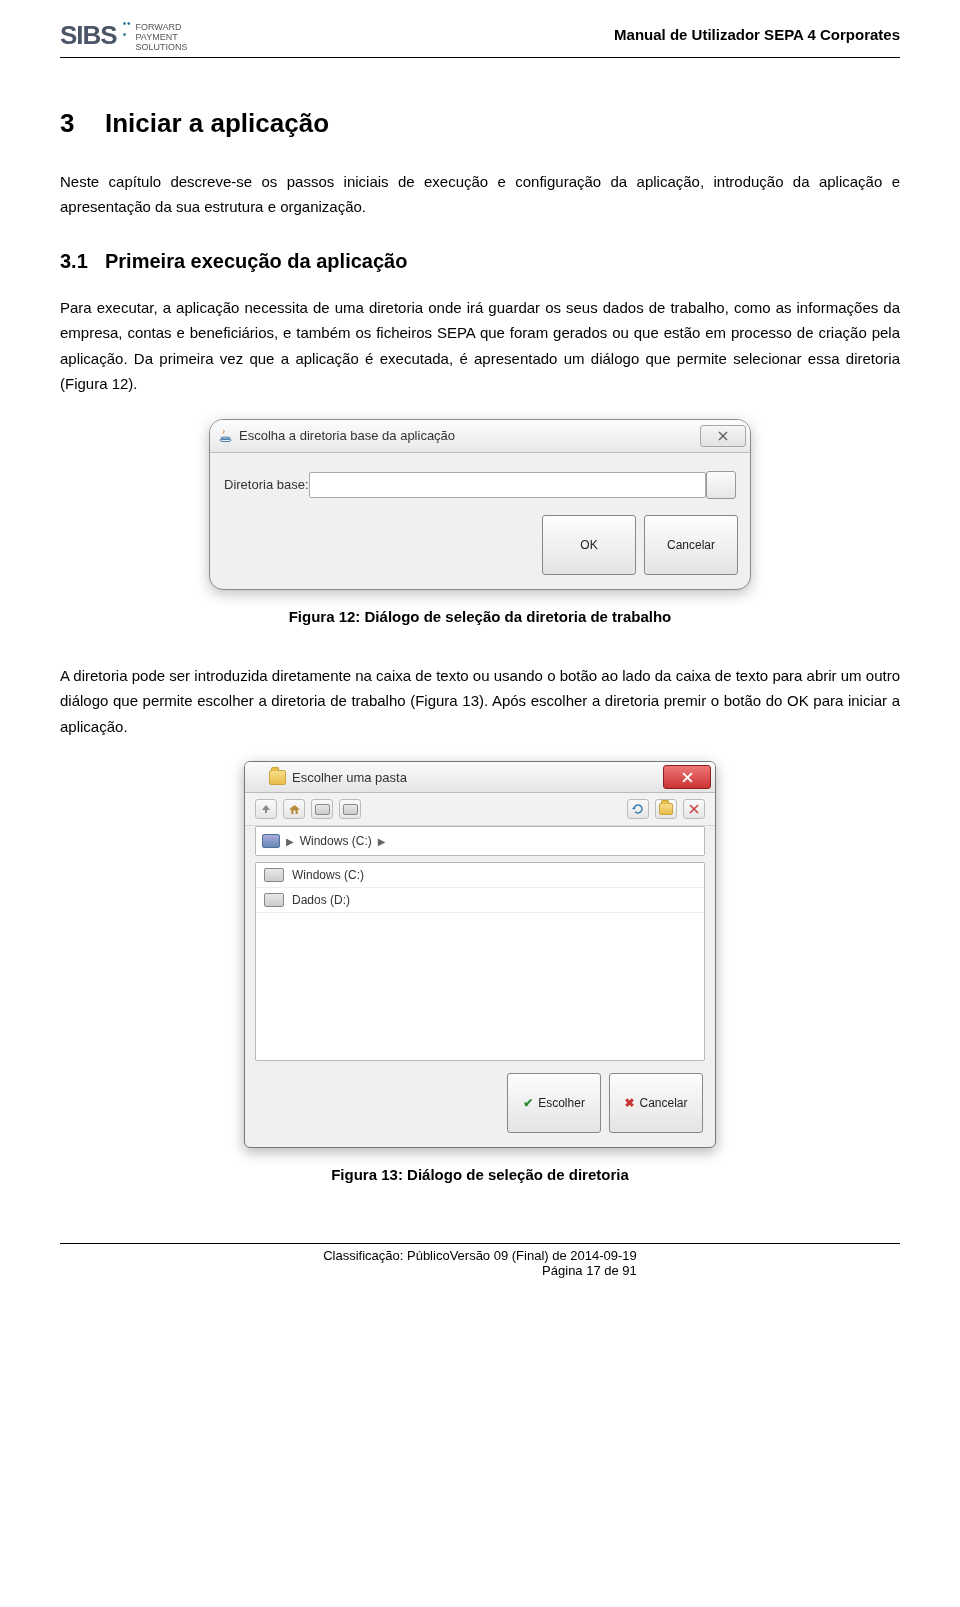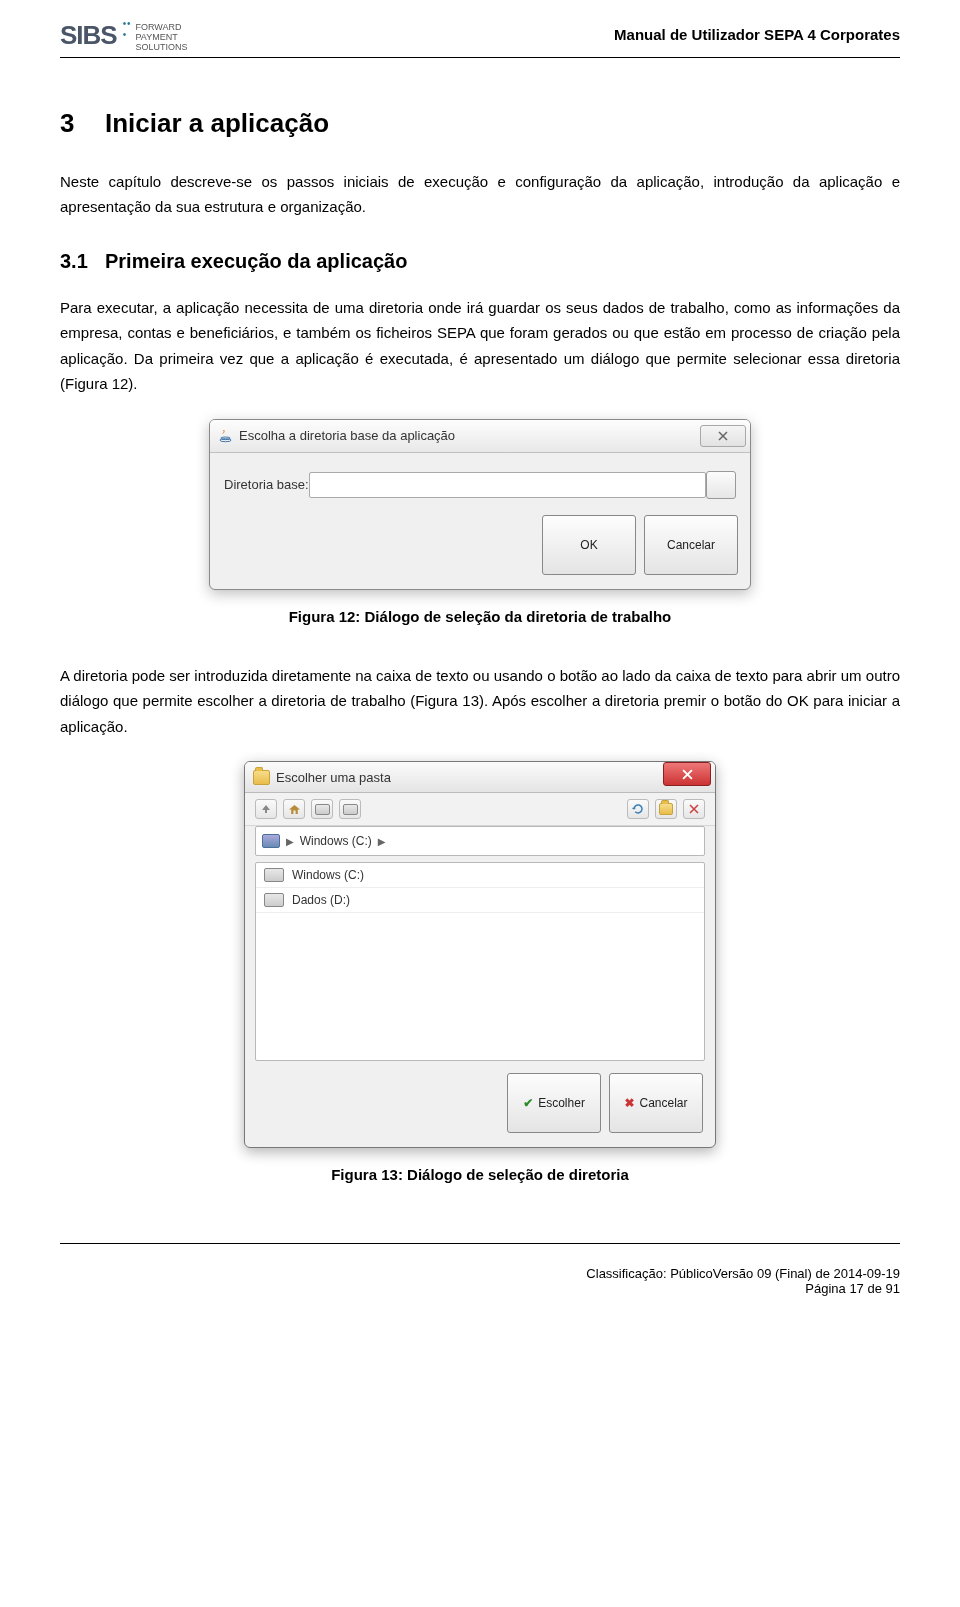--- a/index.html
+++ b/index.html
@@ -86,21 +86,21 @@
   }
   
   .dialog1-wrap {
     display: flex;
     justify-content: center;
     margin-top: 6px;
   }
   .dialog1 {
     width: 540px;
     border: 1px solid #8a8a8a;
-    border-radius: 6px;
+    border-radius: 14px;
     background: #f0f0f0;
     box-shadow: 0 4px 14px rgba(0,0,0,0.25);
     overflow: hidden;
   }
   .dlg1-titlebar {
     display: flex;
     justify-content: space-between;
     align-items: center;
     height: 32px;
     background: linear-gradient(#fdfdfd,#e8e8e8);
@@ -182,24 +182,25 @@
     width: 470px;
     border: 1px solid #777;
     border-radius: 6px;
     background: #f0f0f0;
     box-shadow: 0 4px 14px rgba(0,0,0,0.3);
     overflow: hidden;
   }
   .dlg2-titlebar {
     display: flex;
     justify-content: space-between;
+    align-items: center;
     height: 30px;
     background: linear-gradient(#fbfbfb,#e4e4e4);
     border-bottom: 1px solid #bbb;
-    padding: 0 4px 0 8px;
+    padding: 0 4px 0 24px;
   }
   .dlg2-title {
     font-size: 13px;
     color: #333;
     display: flex;
     align-items: center;
     gap: 6px;
   }
   .folder-icon {
     width: 15px; height: 13px;
@@ -311,23 +312,23 @@
     display: flex;
     align-items: center;
     gap: 5px;
   }
   .check-green { color: #2a8a2a; font-weight: bold; }
   .x-red { color: #c33; font-weight: bold; }
   
   .page-footer {
     border-top: 1px solid #000;
     display: flex;
-    justify-content: flex-end;
+    justify-content: center;
     font-size: 13px;
-    padding-top: 22px;
+    padding-top: 4px;
     margin-top: 60px;
   }
   .footer-right {
     text-align: right;
   }
 </style>
 </head>
 <body>
 
 <div class="page">

